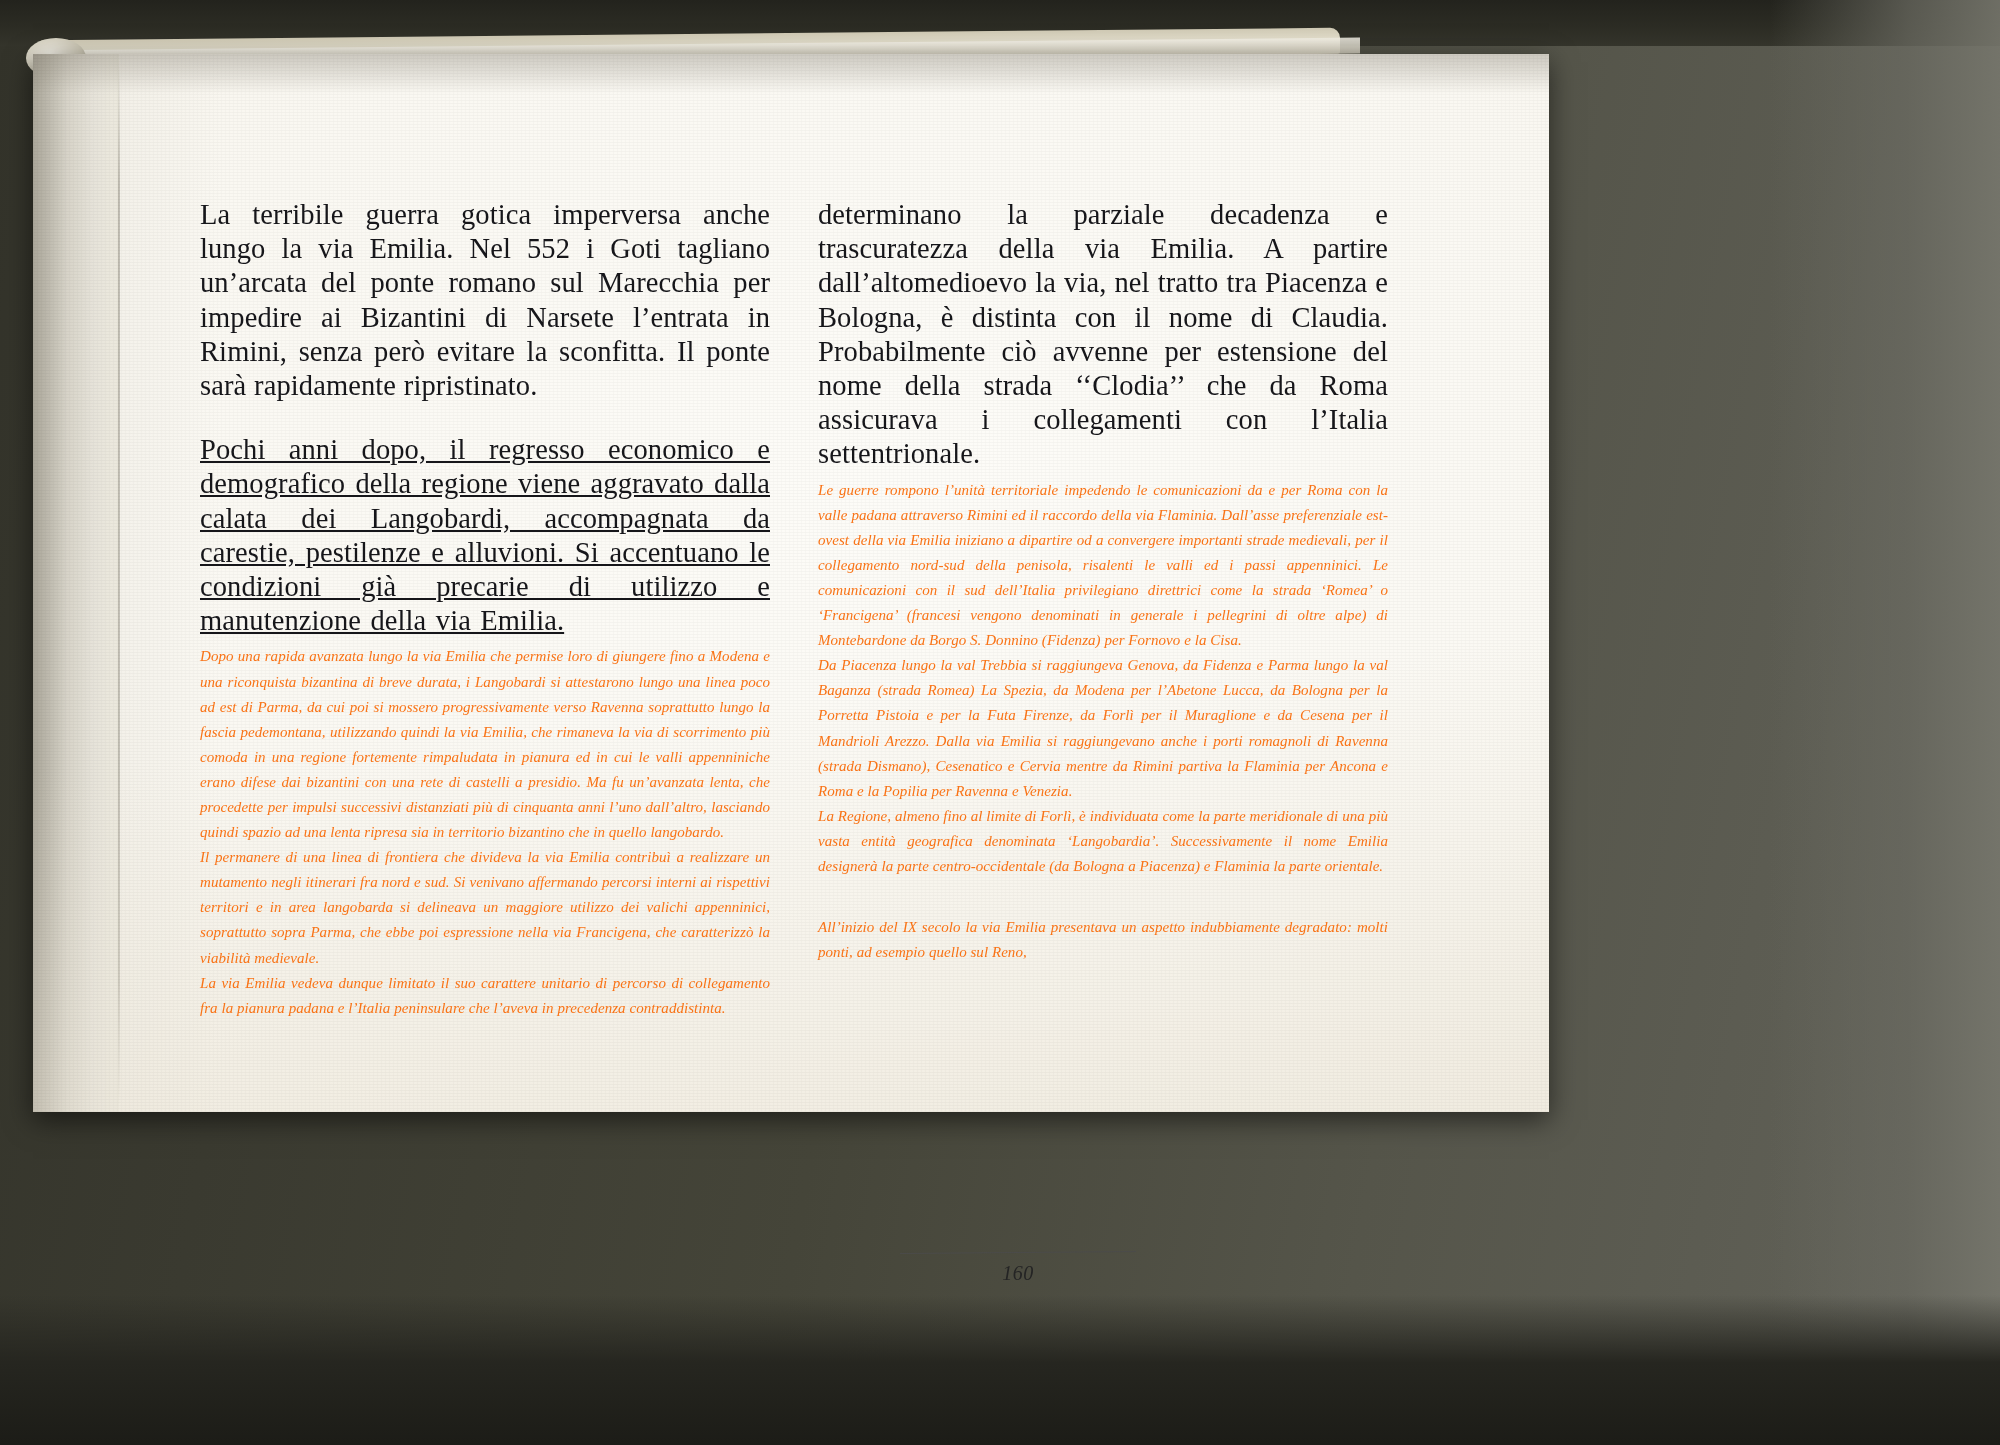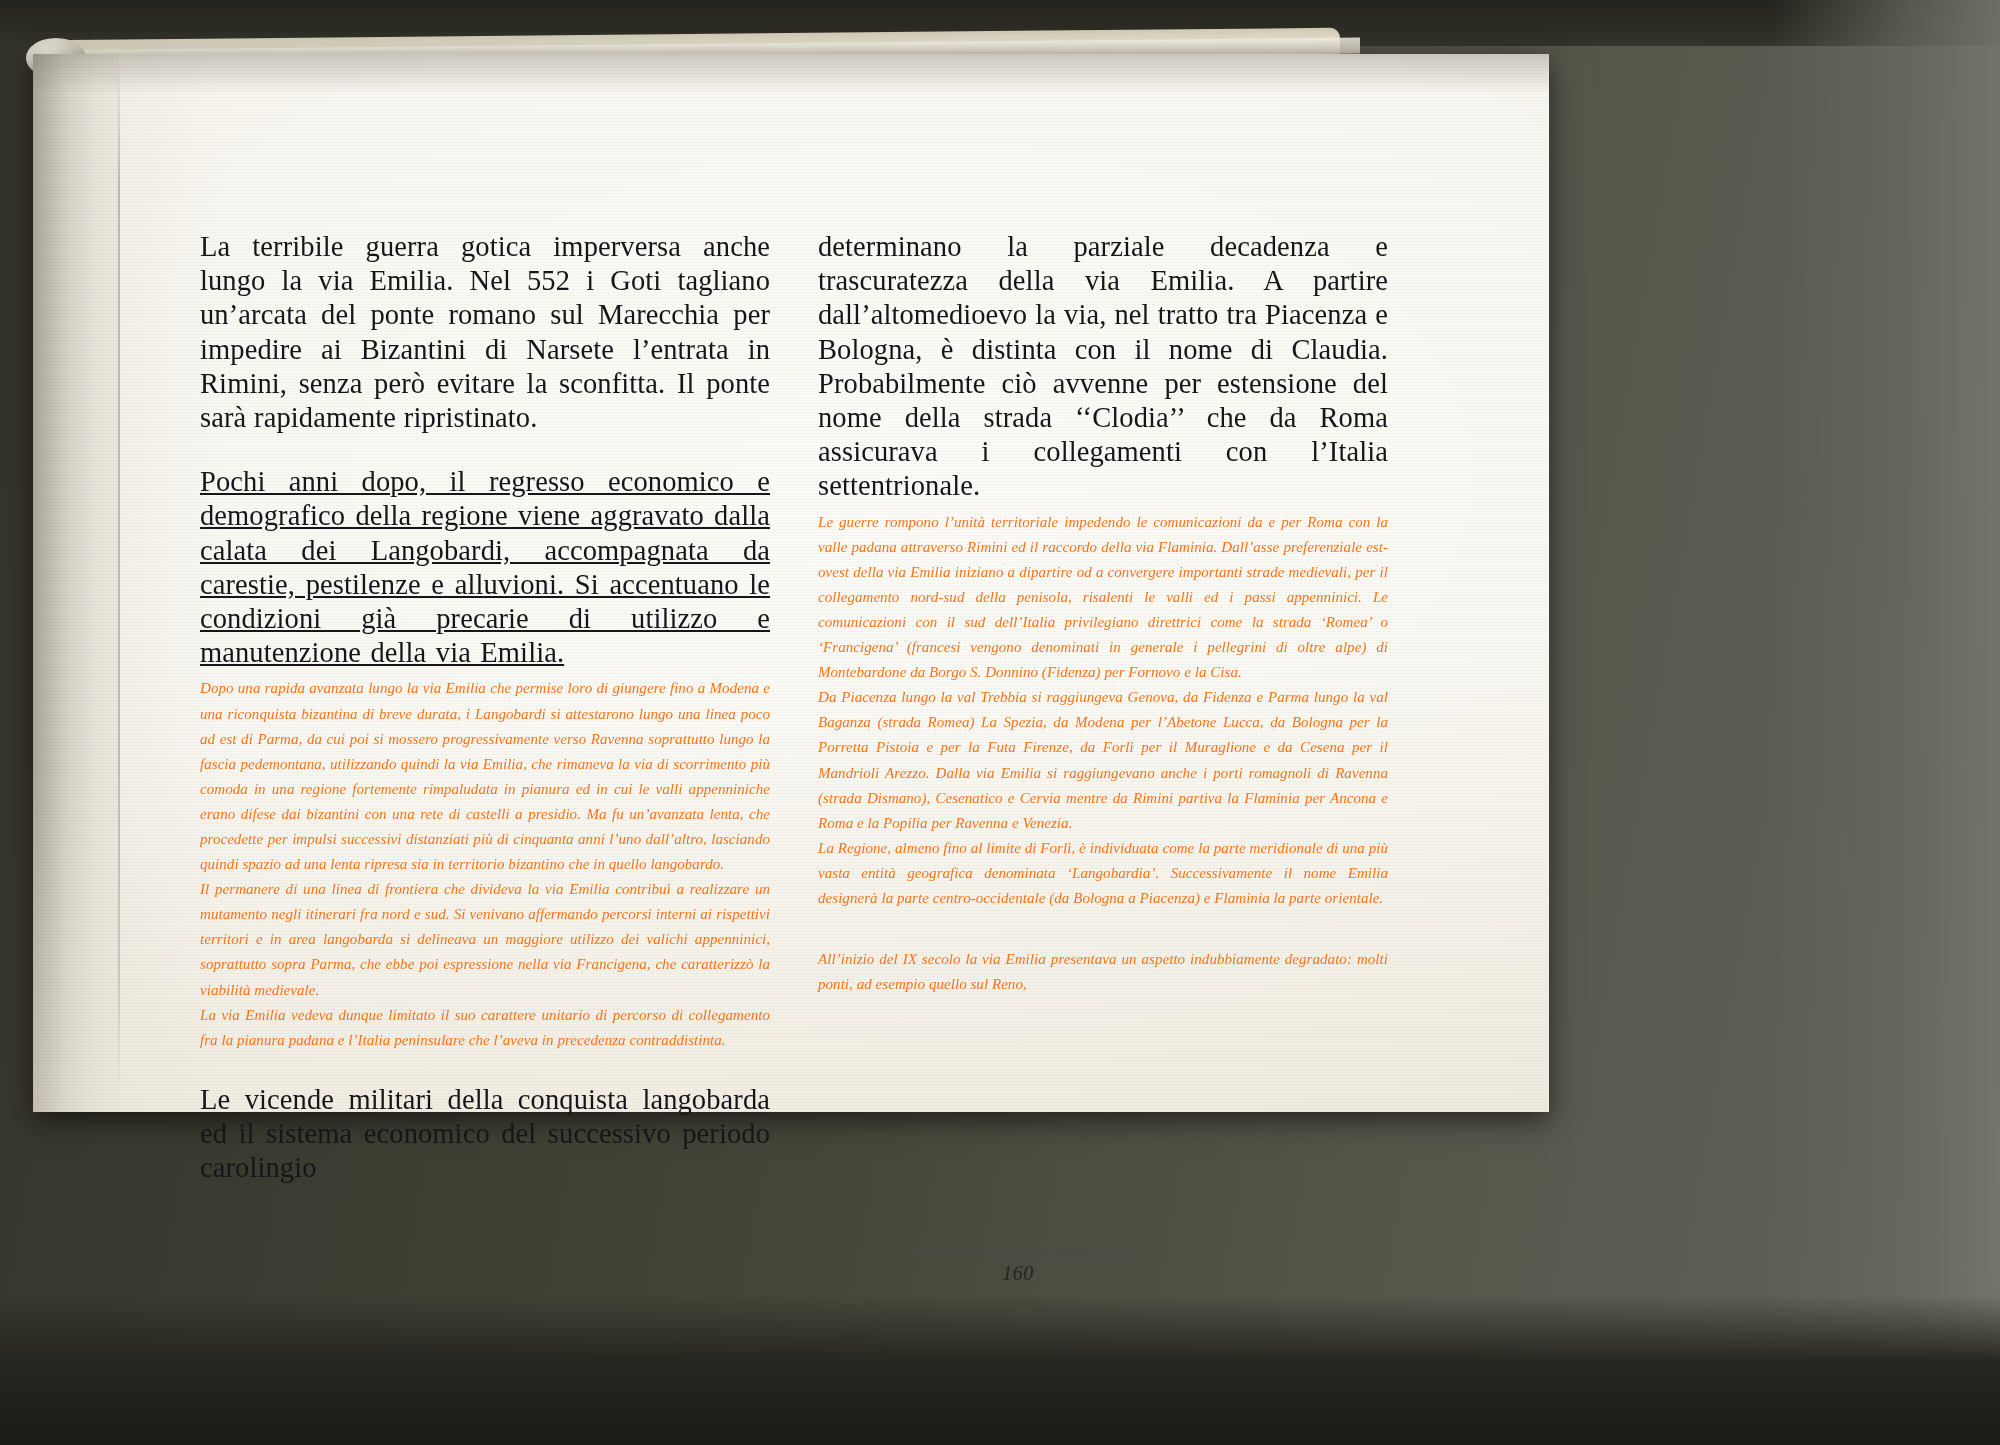--- a/index.html
+++ b/index.html
@@ -84,21 +84,21 @@
     position:absolute;left:33px;top:24px;width:1516px;height:40px;
     background:linear-gradient(180deg,rgba(120,114,100,.35) 0%,rgba(120,114,100,0) 100%);
     pointer-events:none;
   }
 
   
   #text-area{
     position:absolute;left:200px;top:168px;width:1190px;height:790px;
     display:flex;gap:48px;
   }
-  .column{width:570px;margin-top:32px;}
+  .column{width:570px;}
 
   p{margin:0;}
 
   
   .body-para{
     font-size:28.5px;
     line-height:34.2px;
     color:#16161a;
     text-align:justify;
     letter-spacing:.1px;
@@ -179,21 +179,20 @@
       <div class="sp-sm"></div>
 
       <p class="note-para">Dopo una rapida avanzata lungo la via Emilia che permise loro di giungere fino a Modena e una riconquista bizantina di breve durata, i Langobardi si attestarono lungo una linea poco ad est di Parma, da cui poi si mossero progressivamente verso Ravenna soprattutto lungo la fascia pedemontana, utilizzando quindi la via Emilia, che rimaneva la via di scorrimento più comoda in una regione fortemente rimpaludata in pianura ed in cui le valli appenniniche erano difese dai bizantini con una rete di castelli a presidio. Ma fu un’avanzata lenta, che procedette per impulsi successivi distanziati più di cinquanta anni l’uno dall’altro, lasciando quindi spazio ad una lenta ripresa sia in territorio bizantino che in quello langobardo.</p>
 
       <p class="note-para">Il permanere di una linea di frontiera che divideva la via Emilia contribuì a realizzare un mutamento negli itinerari fra nord e sud. Si venivano affermando percorsi interni ai rispettivi territori e in area langobarda si delineava un maggiore utilizzo dei valichi appenninici, soprattutto sopra Parma, che ebbe poi espressione nella via Francigena, che caratterizzò la viabilità medievale.</p>
 
       <p class="note-para">La via Emilia vedeva dunque limitato il suo carattere unitario di percorso di collegamento fra la pianura padana e l’Italia peninsulare che l’aveva in precedenza contraddistinta.</p>
 
       <div class="sp-lg"></div>
 
-      <p class="body-para">Le vicende militari della conquista langobarda ed il sistema economico del successivo periodo carolingio</p>
     </div>
 
     <div class="column">
 
       <p class="body-para"><span>determinano la parziale decadenza e trascuratezza della via Emilia. A partire dall’altomedioevo la via, nel tratto tra Piacenza e Bologna, è distinta con il nome di </span><span class="it">Claudia</span><span>. Probabilmente ciò avvenne per estensione del nome della strada ‘‘Clodia’’ che da Roma assicurava i collegamenti con l’Italia settentrionale.</span></p>
 
       <div class="sp-sm"></div>
 
       <p class="note-para">Le guerre rompono l’unità territoriale impedendo le comunicazioni da e per Roma con la valle padana attraverso Rimini ed il raccordo della via Flaminia. Dall’asse preferenziale est-ovest della via Emilia iniziano a dipartire od a convergere importanti strade medievali, per il collegamento nord-sud della penisola, risalenti le valli ed i passi appenninici. Le comunicazioni con il sud dell’Italia privilegiano direttrici come la strada ‘Romea’ o ‘Francigena’ (francesi vengono denominati in generale i pellegrini di oltre alpe) di Montebardone da Borgo S. Donnino (Fidenza) per Fornovo e la Cisa.</p>
 

